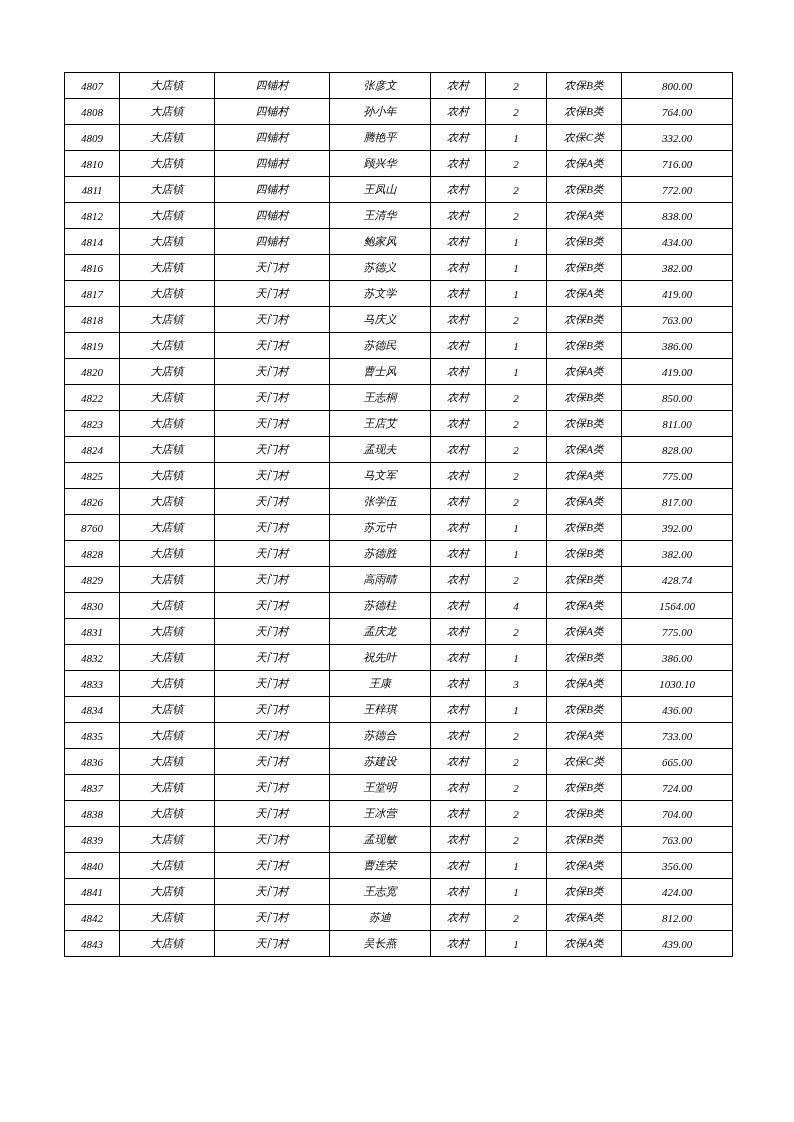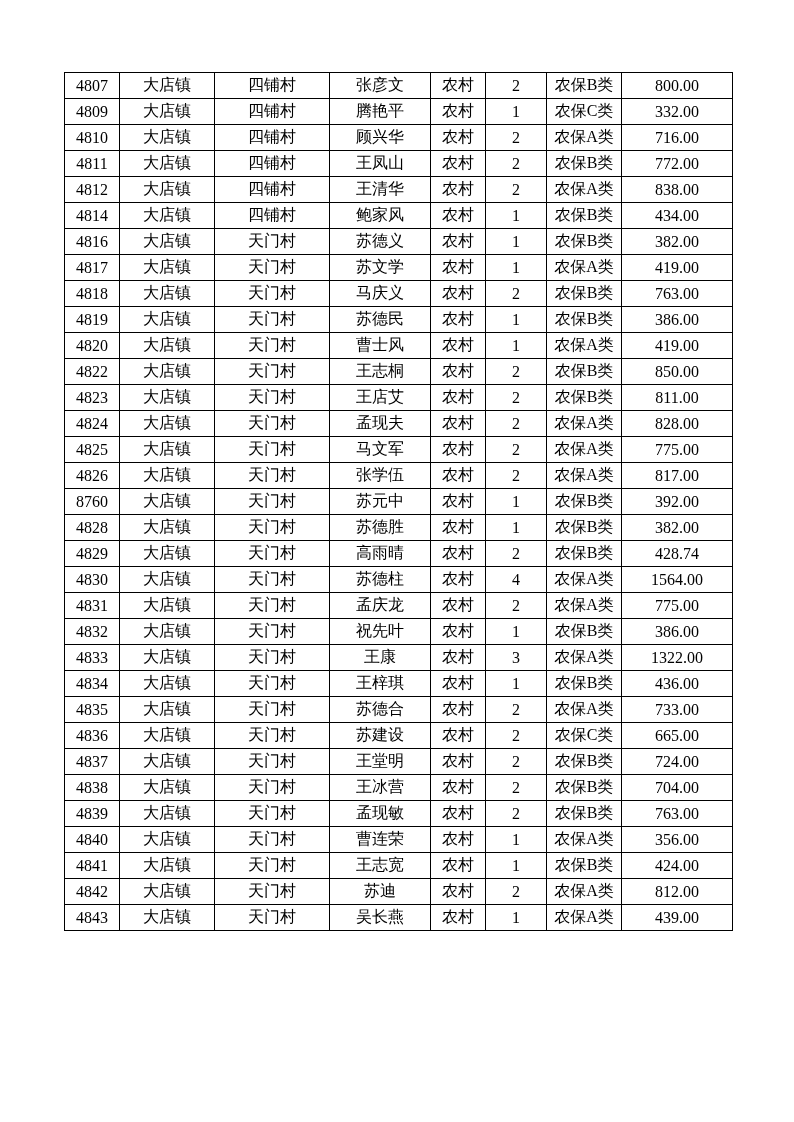--- a/index.html
+++ b/index.html
@@ -14,22 +14,23 @@
     background: #ffffff;
     overflow: hidden;
     font-family: "Liberation Serif", "DejaVu Serif", serif;
   }
   table.roster {
     position: absolute;
     left: 64px;
     top: 72px;
     border-collapse: collapse;
     table-layout: fixed;
-    font-size: 16px;
+    font-size: 11px;
     color: #000000;
+    font-style: italic;
   }
   table.roster td {
     border: 1px solid #000000;
     height: 25px;
     padding: 0;
     text-align: center;
     vertical-align: middle;
     overflow: hidden;
     white-space: nowrap;
   }
@@ -53,20 +54,30 @@
           <td class="col-0">4807</td>
           <td class="col-1">大店镇</td>
           <td class="col-2">四铺村</td>
           <td class="col-3">张彦文</td>
           <td class="col-4">农村</td>
           <td class="col-5">2</td>
           <td class="col-6">农保B类</td>
           <td class="col-7">800.00</td>
         </tr>
         <tr>
+          <td class="col-0">4808</td>
+          <td class="col-1">大店镇</td>
+          <td class="col-2">四铺村</td>
+          <td class="col-3">孙小年</td>
+          <td class="col-4">农村</td>
+          <td class="col-5">2</td>
+          <td class="col-6">农保B类</td>
+          <td class="col-7">764.00</td>
+        </tr>
+        <tr>
           <td class="col-0">4809</td>
           <td class="col-1">大店镇</td>
           <td class="col-2">四铺村</td>
           <td class="col-3">腾艳平</td>
           <td class="col-4">农村</td>
           <td class="col-5">1</td>
           <td class="col-6">农保C类</td>
           <td class="col-7">332.00</td>
         </tr>
         <tr>
@@ -270,21 +281,21 @@
           <td class="col-7">386.00</td>
         </tr>
         <tr>
           <td class="col-0">4833</td>
           <td class="col-1">大店镇</td>
           <td class="col-2">天门村</td>
           <td class="col-3">王康</td>
           <td class="col-4">农村</td>
           <td class="col-5">3</td>
           <td class="col-6">农保A类</td>
-          <td class="col-7">1322.00</td>
+          <td class="col-7">1030.10</td>
         </tr>
         <tr>
           <td class="col-0">4834</td>
           <td class="col-1">大店镇</td>
           <td class="col-2">天门村</td>
           <td class="col-3">王梓琪</td>
           <td class="col-4">农村</td>
           <td class="col-5">1</td>
           <td class="col-6">农保B类</td>
           <td class="col-7">436.00</td>

